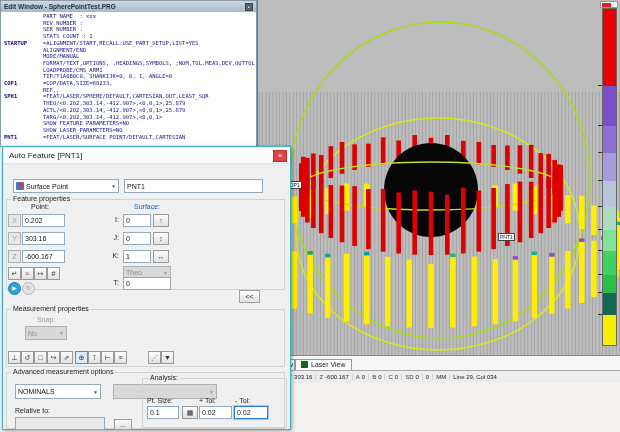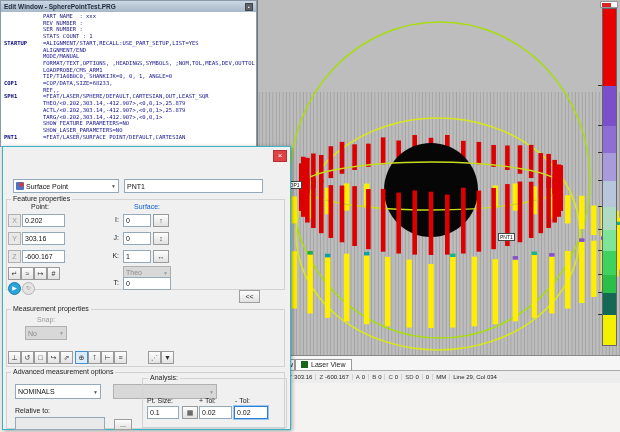--- a/index.html
+++ b/index.html
@@ -273,20 +273,23 @@
 
   <div class="editwin">
     <div class="ew-title">
       <span>Edit Window - SpherePointTest.PRG</span>
       <span class="ew-btn">▪</span>
     </div>
     <div class="code"><div class="codeline hdrline"><span class="lab"></span><span class="txt">PART NAME  : xxx</span></div><div class="codeline hdrline"><span class="lab"></span><span class="txt">REV NUMBER :</span></div><div class="codeline hdrline"><span class="lab"></span><span class="txt">SER NUMBER :</span></div><div class="codeline hdrline"><span class="lab"></span><span class="txt">STATS COUNT : 1</span></div><div class="codeline"><span class="lab"></span><span class="txt"></span></div><div class="codeline"><span class="lab">STARTUP</span><span class="txt">=ALIGNMENT/START,RECALL:USE_PART_SETUP,LIST=YES</span></div><div class="codeline"><span class="lab"></span><span class="txt">ALIGNMENT/END</span></div><div class="codeline"><span class="lab"></span><span class="txt">MODE/MANUAL</span></div><div class="codeline"><span class="lab"></span><span class="txt">FORMAT/TEXT,OPTIONS, ,HEADINGS,SYMBOLS, ;NOM,TOL,MEAS,DEV,OUTTOL, ,</span></div><div class="codeline"><span class="lab"></span><span class="txt">LOADPROBE/CMS_ARM1</span></div><div class="codeline"><span class="lab"></span><span class="txt">TIP/T1A0B0C0, SHANKIJK=0, 0, 1, ANGLE=0</span></div><div class="codeline"><span class="lab">COP1</span><span class="txt">=COP/DATA,SIZE=68233,</span></div><div class="codeline"><span class="lab"></span><span class="txt">REF,,</span></div><div class="codeline"><span class="lab">SPH1</span><span class="txt">=FEAT/LASER/SPHERE/DEFAULT,CARTESIAN,OUT,LEAST_SQR</span></div><div class="codeline"><span class="lab"></span><span class="txt">THEO/&lt;0.202,303.14,-412.907&gt;,&lt;0,0,1&gt;,25.879</span></div><div class="codeline"><span class="lab"></span><span class="txt">ACTL/&lt;0.202,303.14,-412.907&gt;,&lt;0,0,1&gt;,25.879</span></div><div class="codeline"><span class="lab"></span><span class="txt">TARG/&lt;0.202,303.14,-412.907&gt;,&lt;0,0,1&gt;</span></div><div class="codeline"><span class="lab"></span><span class="txt">SHOW FEATURE PARAMETERS=NO</span></div><div class="codeline"><span class="lab"></span><span class="txt">SHOW_LASER_PARAMETERS=NO</span></div><div class="codeline"><span class="lab">PNT1</span><span class="txt">=FEAT/LASER/SURFACE POINT/DEFAULT,CARTESIAN</span></div></div>
   </div>
 
   <div class="dialog">
+    <div class="dlg-title">
+      <span>Auto Feature [PNT1]</span>
+    </div>
     <button class="dlg-close">×</button>
 
     <div class="combo" style="left:10px;top:32px;width:106px">
       <span class="sp-icon"></span>
       <span>Surface Point</span>
       <span class="arr">▼</span>
     </div>
     <input class="tin" style="left: 121px; top: 32px; width: 139px;" value="PNT1">
 
     <div class="grp" style="left:3px;top:52px;width:279px;height:91px"></div>

